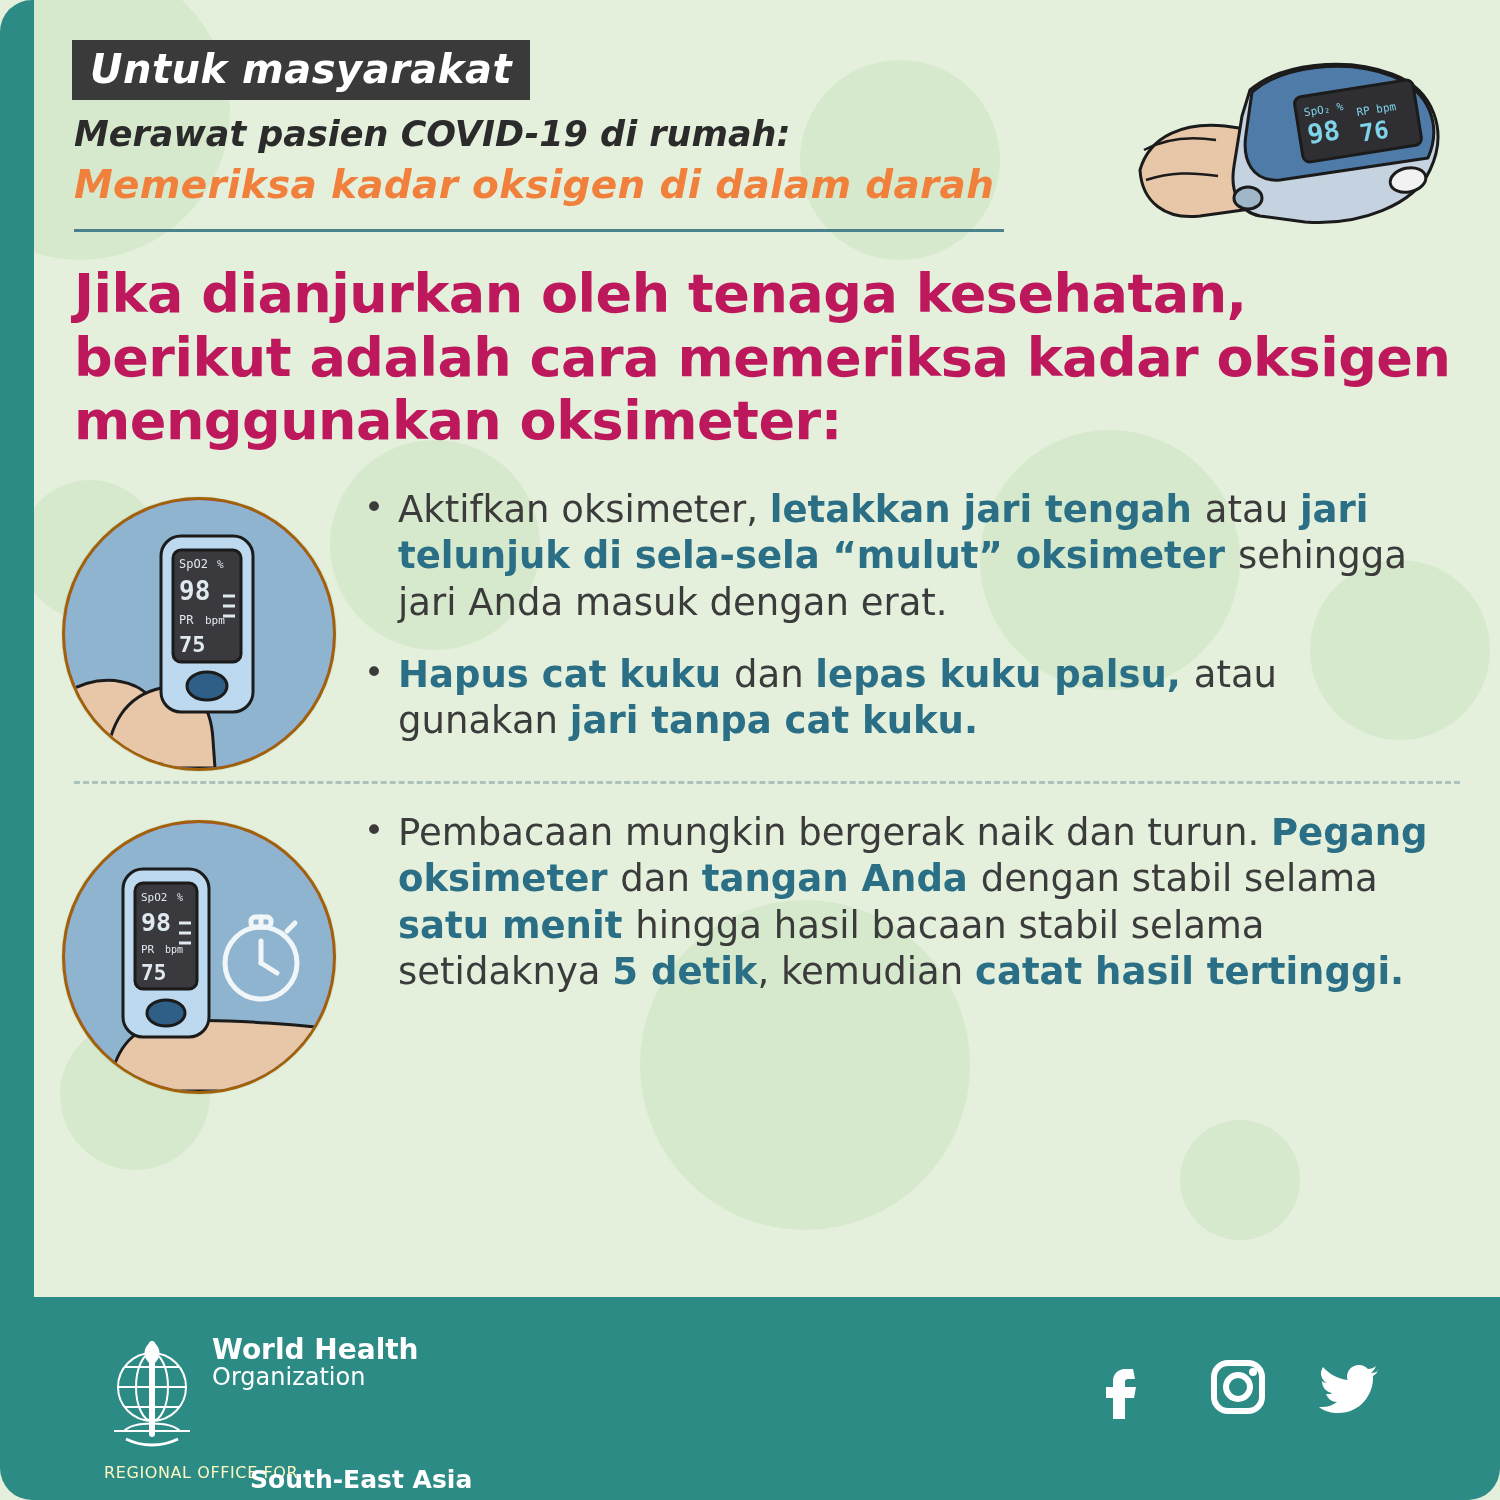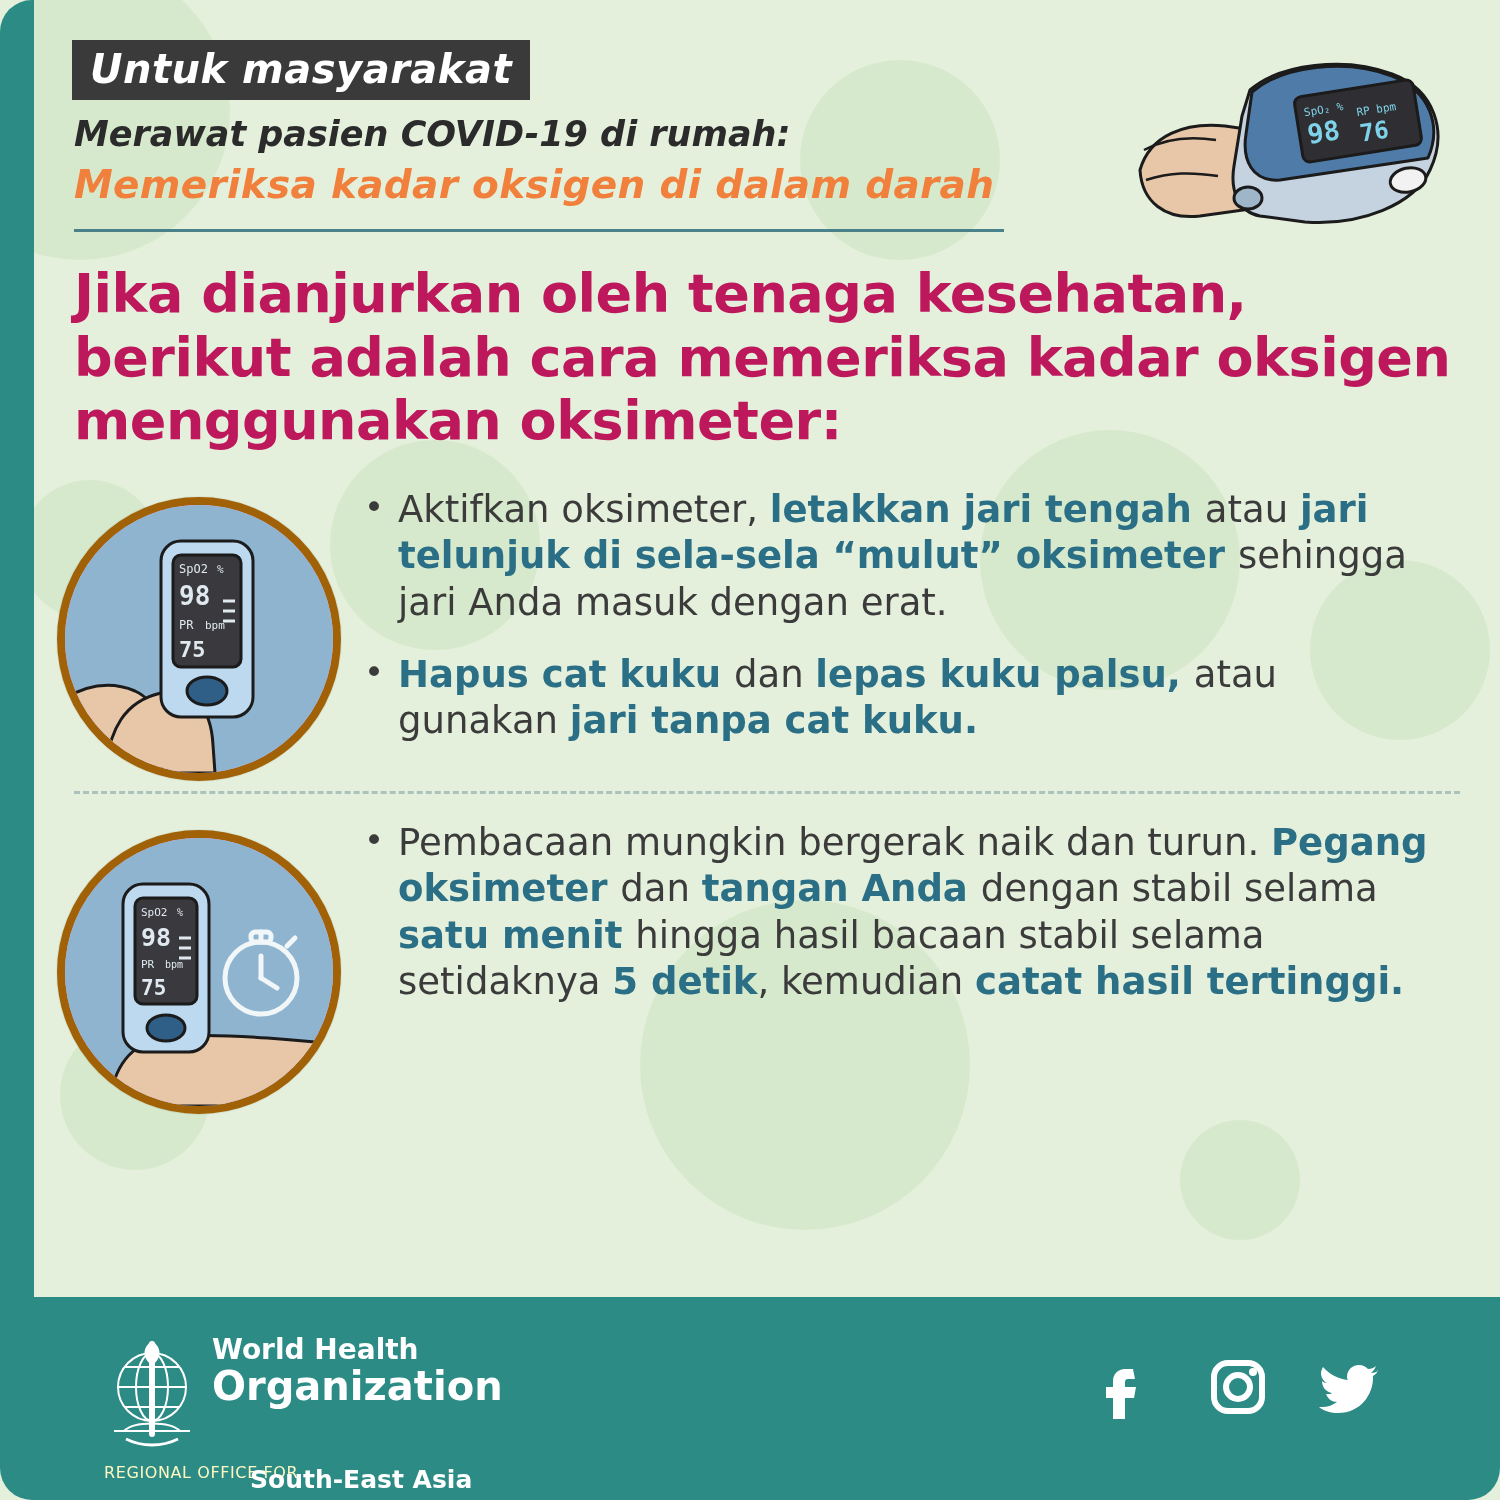--- a/index.html
+++ b/index.html
@@ -76,21 +76,21 @@
   
   .oximeter-art{position:absolute;right:40px;top:30px;width:330px;height:250px;}
 
   
   .row{position:relative;display:flex;align-items:flex-start;}
   .row1{margin:34px 0 0 0;}
   .row2{margin:26px 0 0 0;}
   .circle-wrap{width:330px;min-width:330px;display:flex;justify-content:center;padding-top:10px;}
   .circle{
     width:268px;height:268px;border-radius:50%;
-    background:#f0abfc;border:8px solid #a16207;
+    background:#be185d;border:3px solid #a16207;
     position:relative;overflow:hidden;
     box-shadow:0 0 0 1px rgba(0,0,0,.05);
   }
   .bullets{flex:1;padding-right:52px;}
   .bullet{
     display:flex;margin-bottom:26px;
   }
   .dot{
     color:#3b3b3b;font-size:34px;line-height:1.18;margin-right:14px;
   }
@@ -104,21 +104,21 @@
     opacity:.8;
   }
 
   
   .footer{
     position:absolute;left:0;bottom:0;width:100%;height:203px;background:#2d8b85;
   }
   .who-logo{position:absolute;left:104px;top:38px;width:96px;height:120px;}
   .who-text{position:absolute;left:212px;top:38px;color:#fff;}
   .who-text .l1{font-size:28px;font-weight:bold;line-height:1.08;}
-  .who-text .l2{font-size:40px;font-weight:bold;line-height:1.08;}
+  .who-text .l2{font-size:24px;font-weight:normal;line-height:1.08;}
   .who-sub{position:absolute;left:104px;top:166px;color:#fef9c3;font-size:16px;letter-spacing:.6px;}
   .who-region{position:absolute;left:250px;top:168px;color:#fff;font-size:25px;font-weight:bold;}
   .socials{position:absolute;right:110px;top:52px;display:flex;gap:38px;}
   .sicon{
     width:76px;height:76px;border-radius:16px;
     display:flex;align-items:center;justify-content:center;
   }
   .sicon svg{display:block;}
 </style>
 </head>

